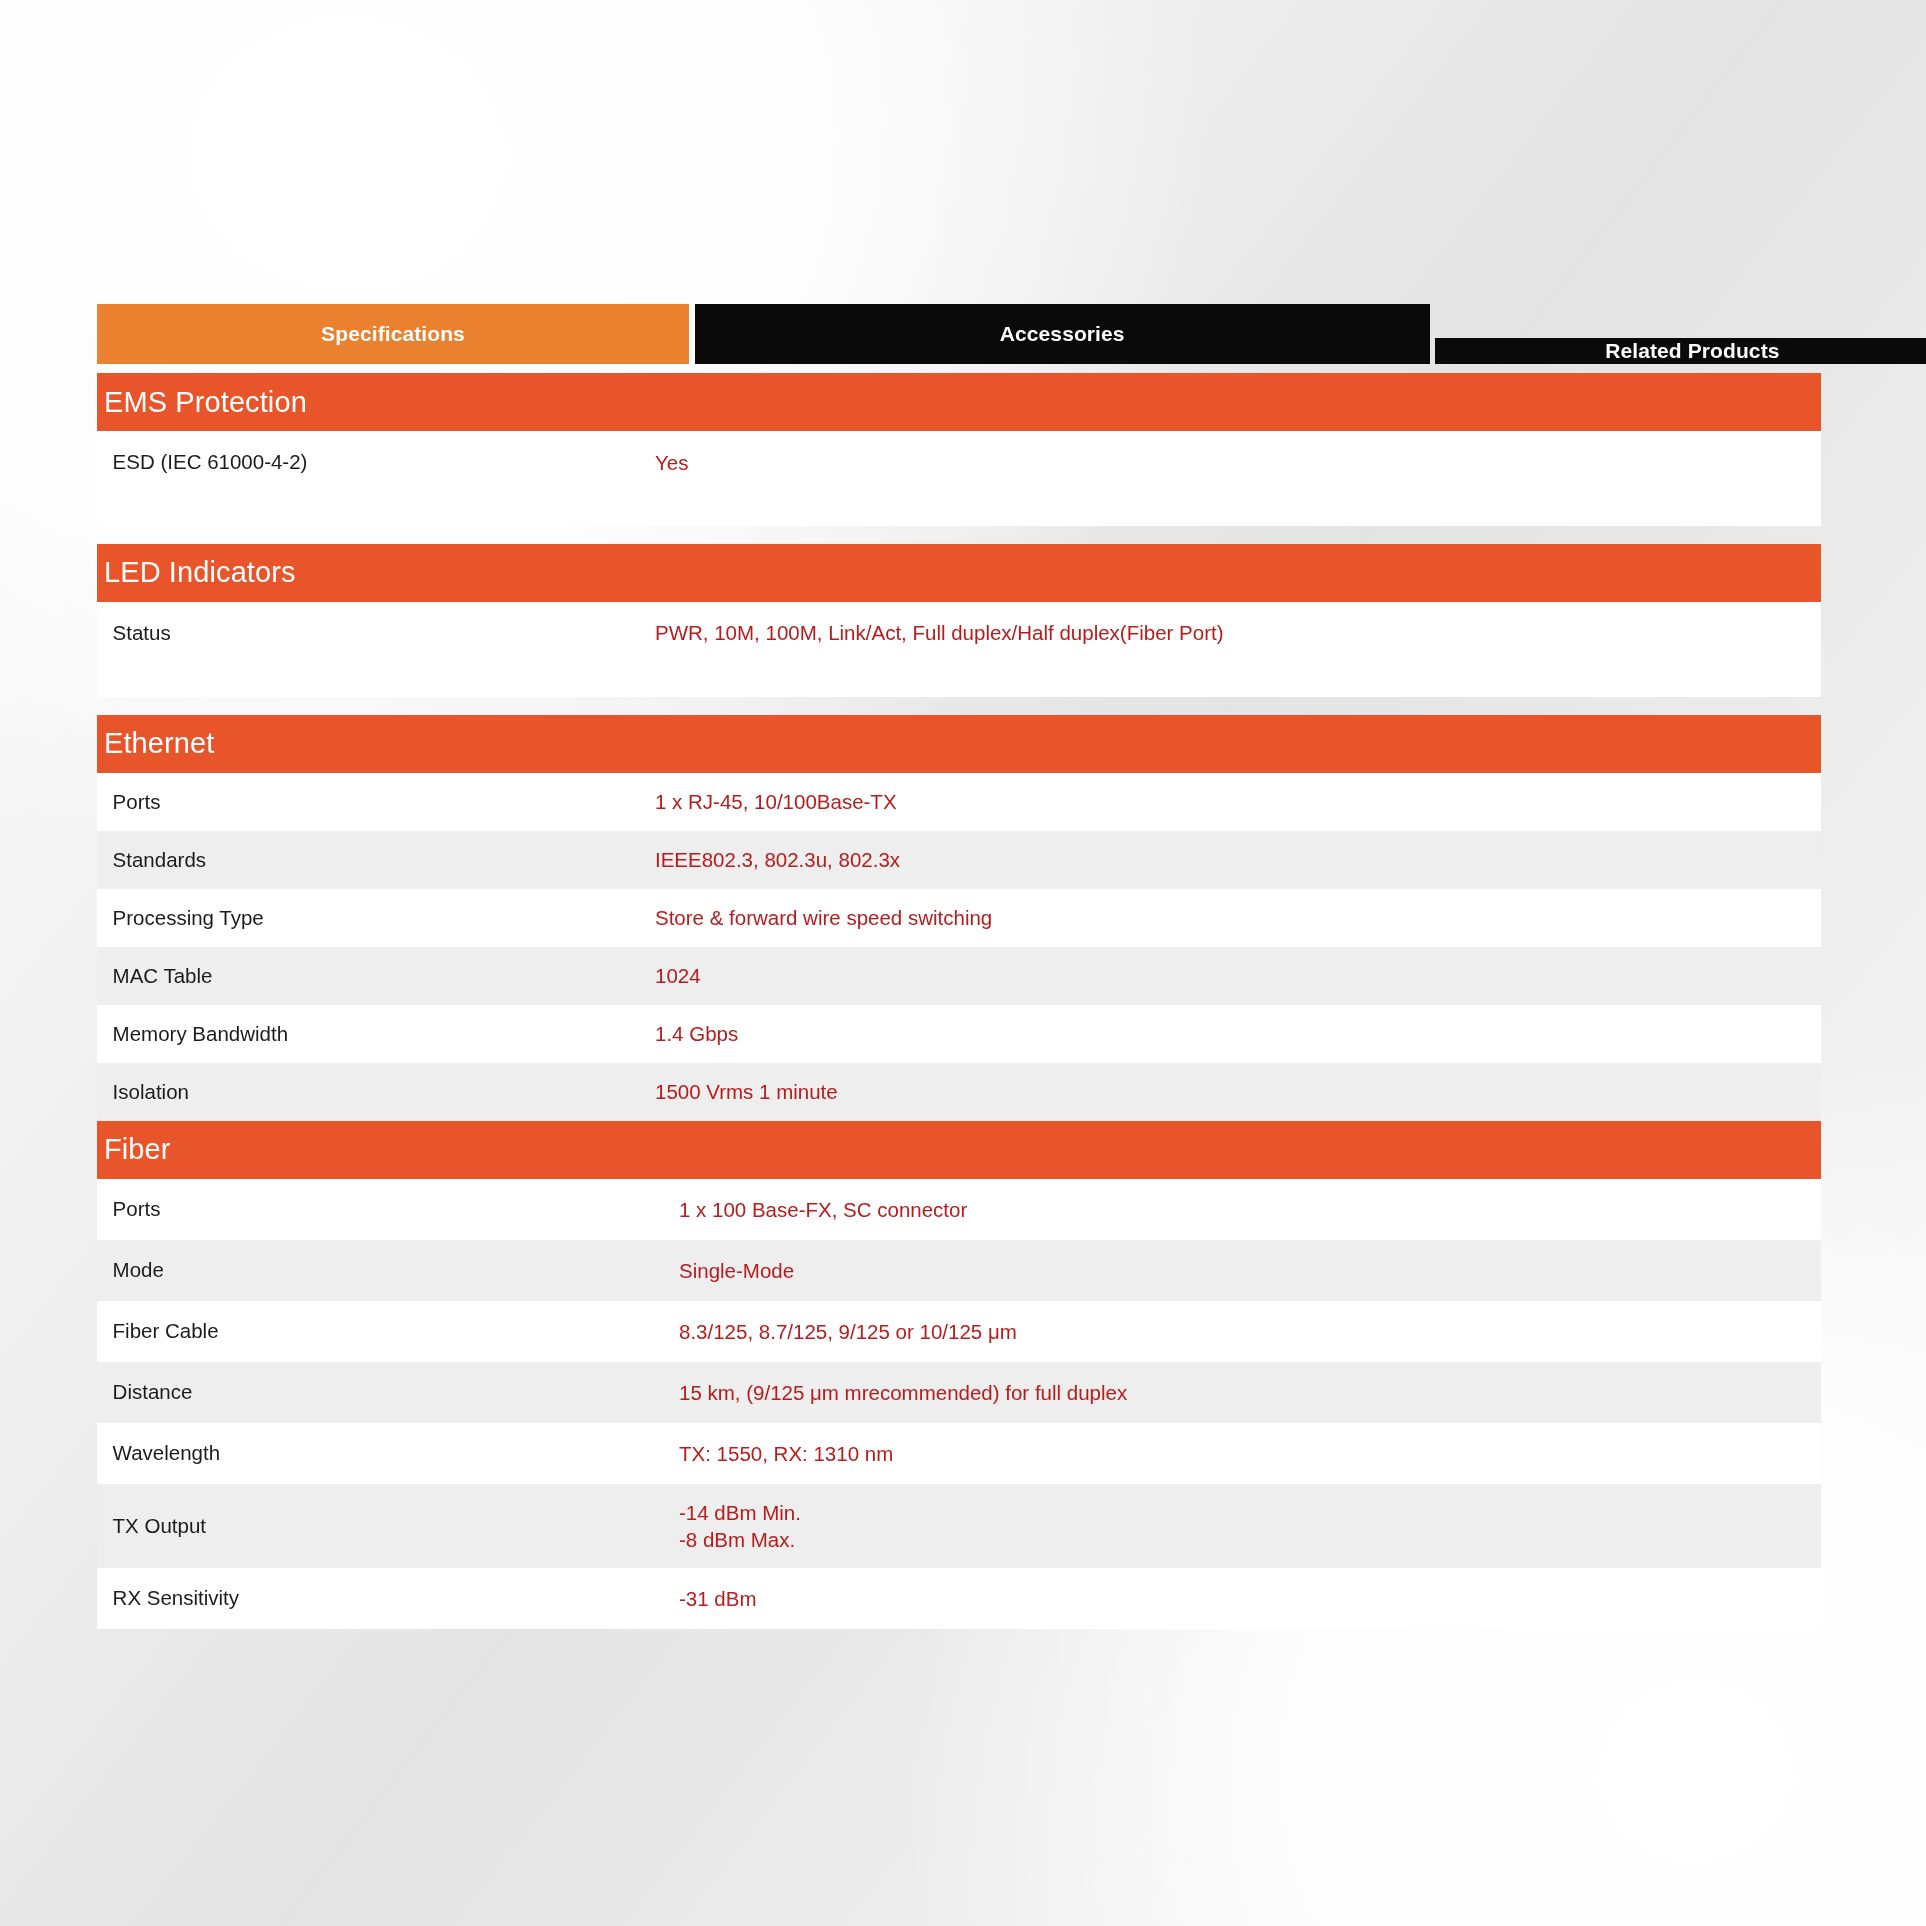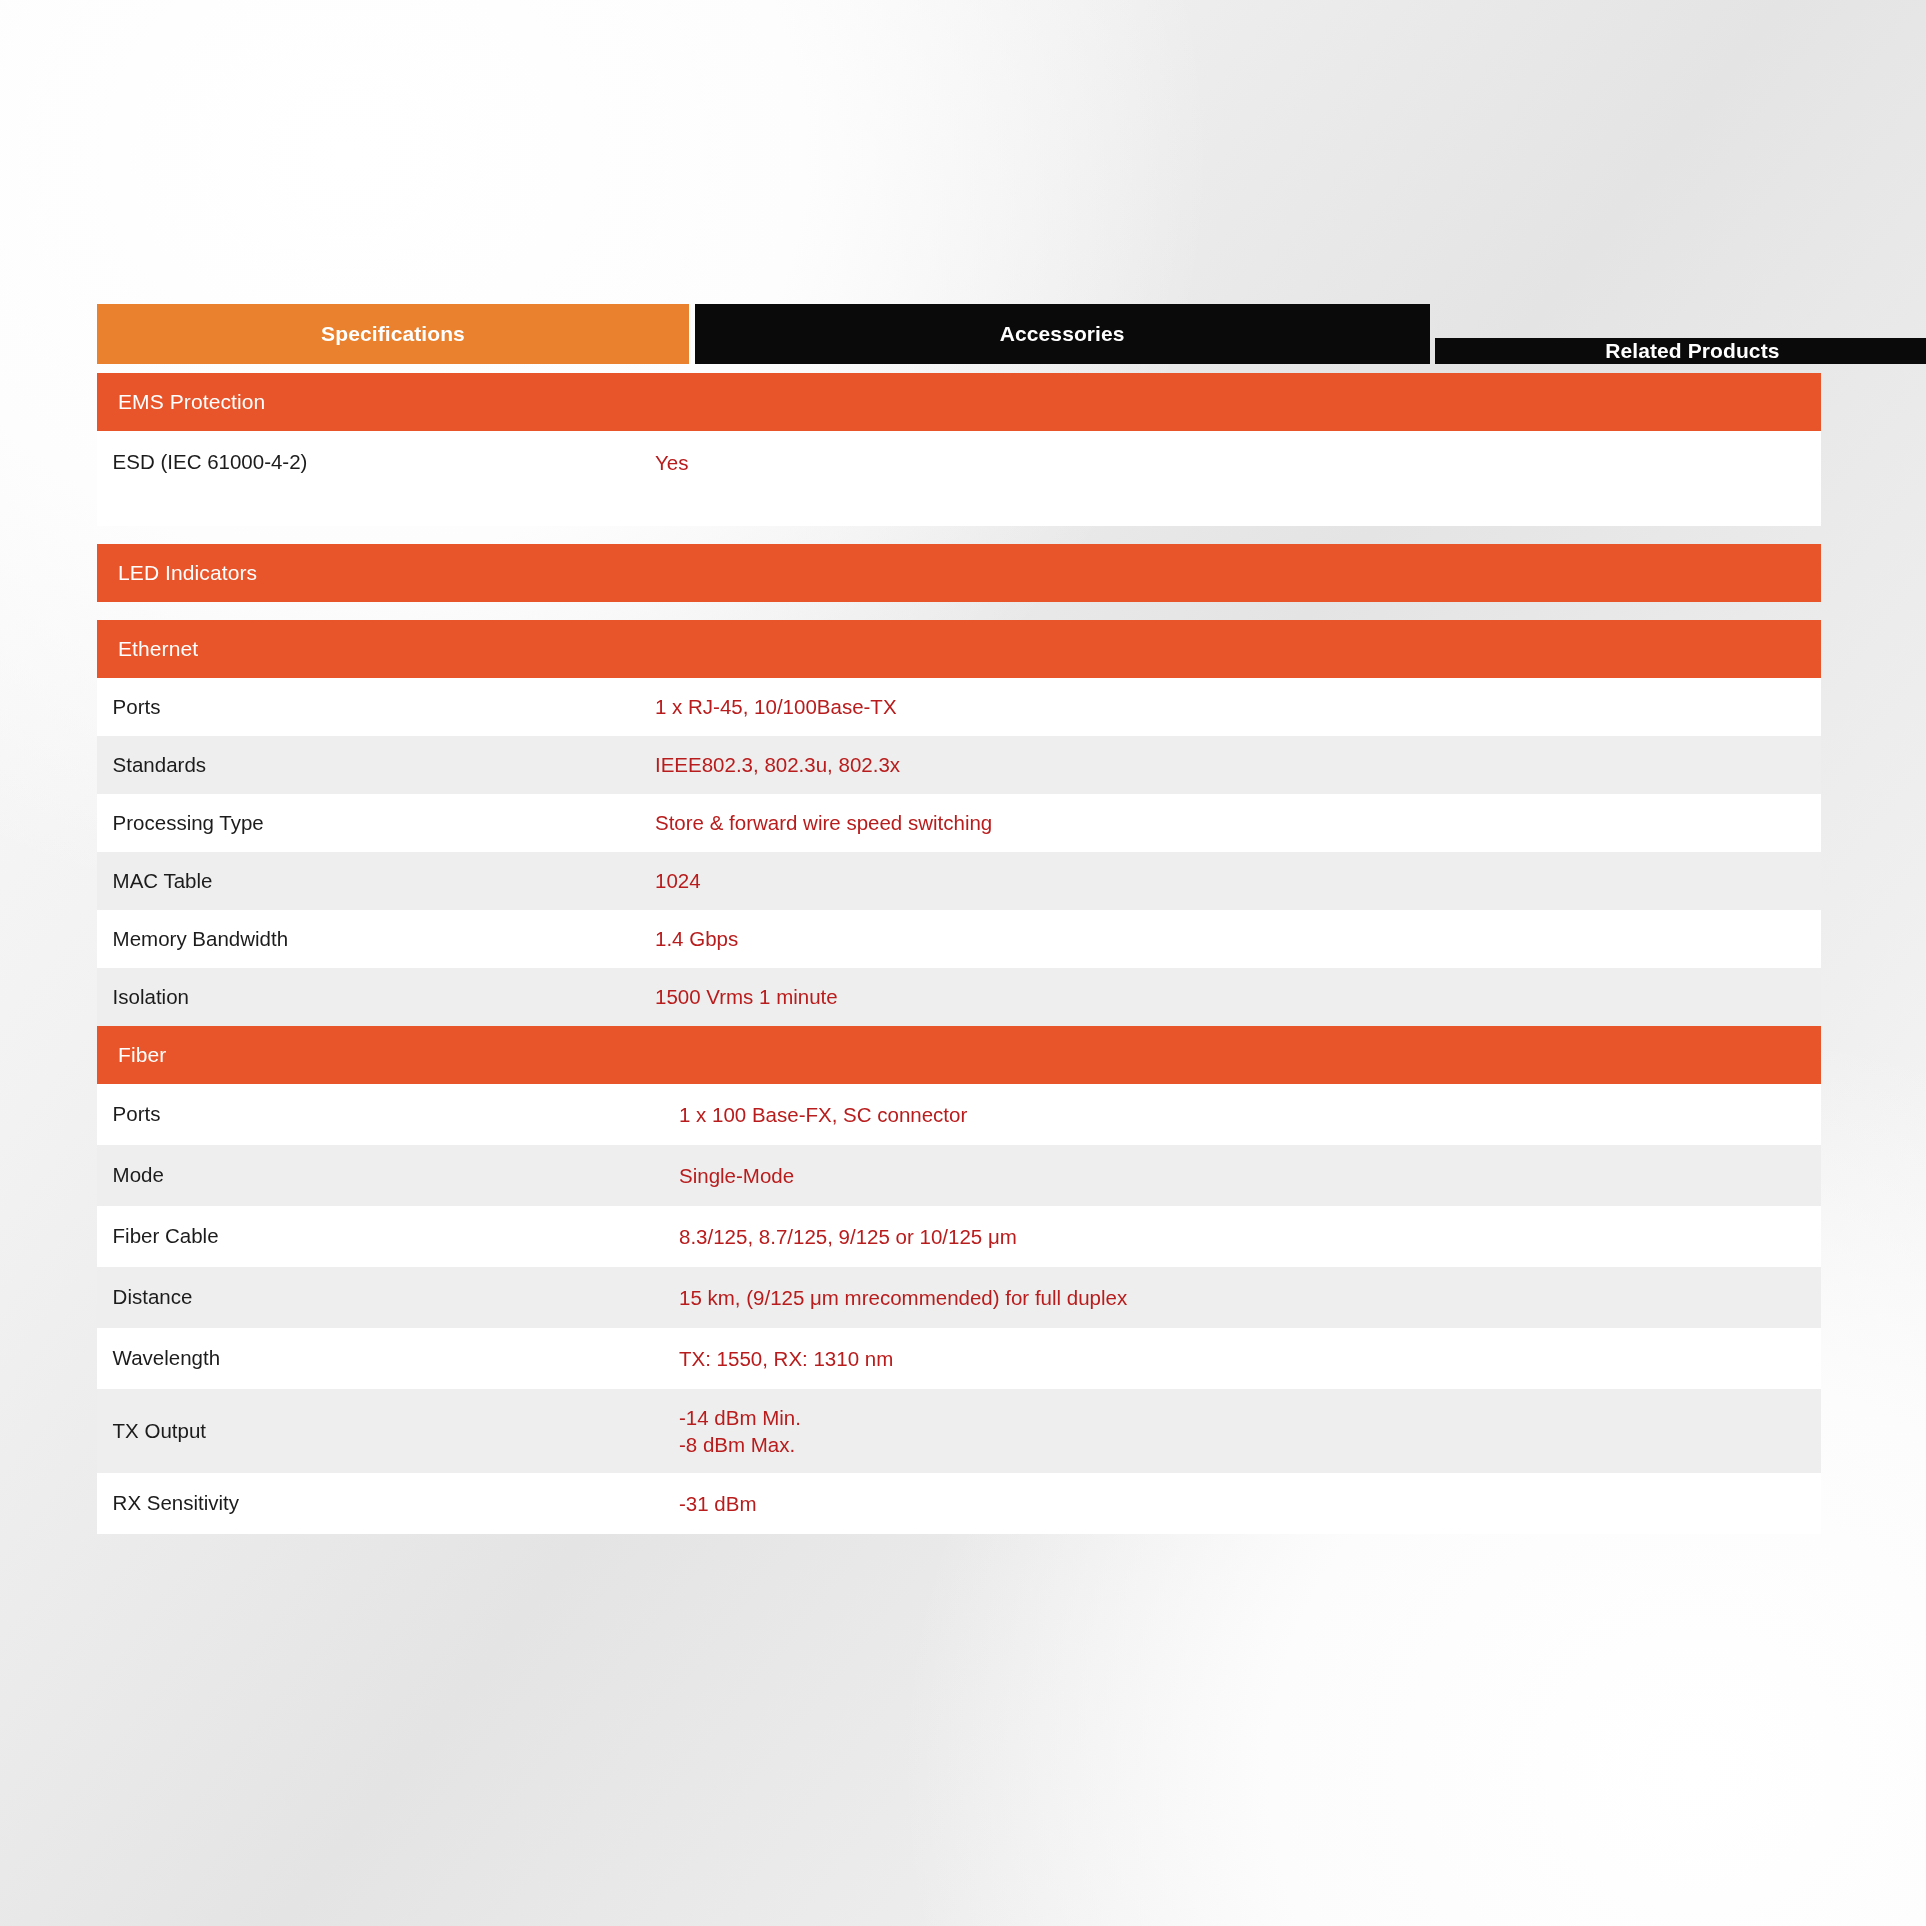--- a/index.html
+++ b/index.html
@@ -58,25 +58,25 @@
   .tab.related   { width: 514px;  background: #0a0a0a; margin-top: 34px; }
 
   
   .tabs-gap { height: 9.2px; }
 
   
   .section-header {
     height: 58px;
     background: #e9552a;
     color: #ffffff;
-    font-size: 21px;
+    font-size: 29px;
     font-weight: 400;
     display: flex;
     align-items: center;
-    padding-left: 21px;
+    padding-left: 7px;
     box-sizing: border-box;
     letter-spacing: 0.1px;
   }
 
   
   .rows { background: #ffffff; }
   .row {
     display: flex;
     align-items: center;
     box-sizing: border-box;
@@ -150,20 +150,26 @@
         </div>
       </div>
     </div>
 
     <div class="block-gap"></div>
 
     <div class="section sec-led">
       <div class="section-header">
         <span>LED Indicators</span>
       </div>
+      <div class="rows">
+        <div class="row">
+          <div class="label">Status</div>
+          <div class="value">PWR, 10M, 100M, Link/Act, Full duplex/Half duplex(Fiber Port)</div>
+        </div>
+      </div>
     </div>
 
     <div class="block-gap"></div>
 
     <div class="section sec-eth">
       <div class="section-header">
         <span>Ethernet</span>
       </div>
       <div class="rows">
         <div class="row">

